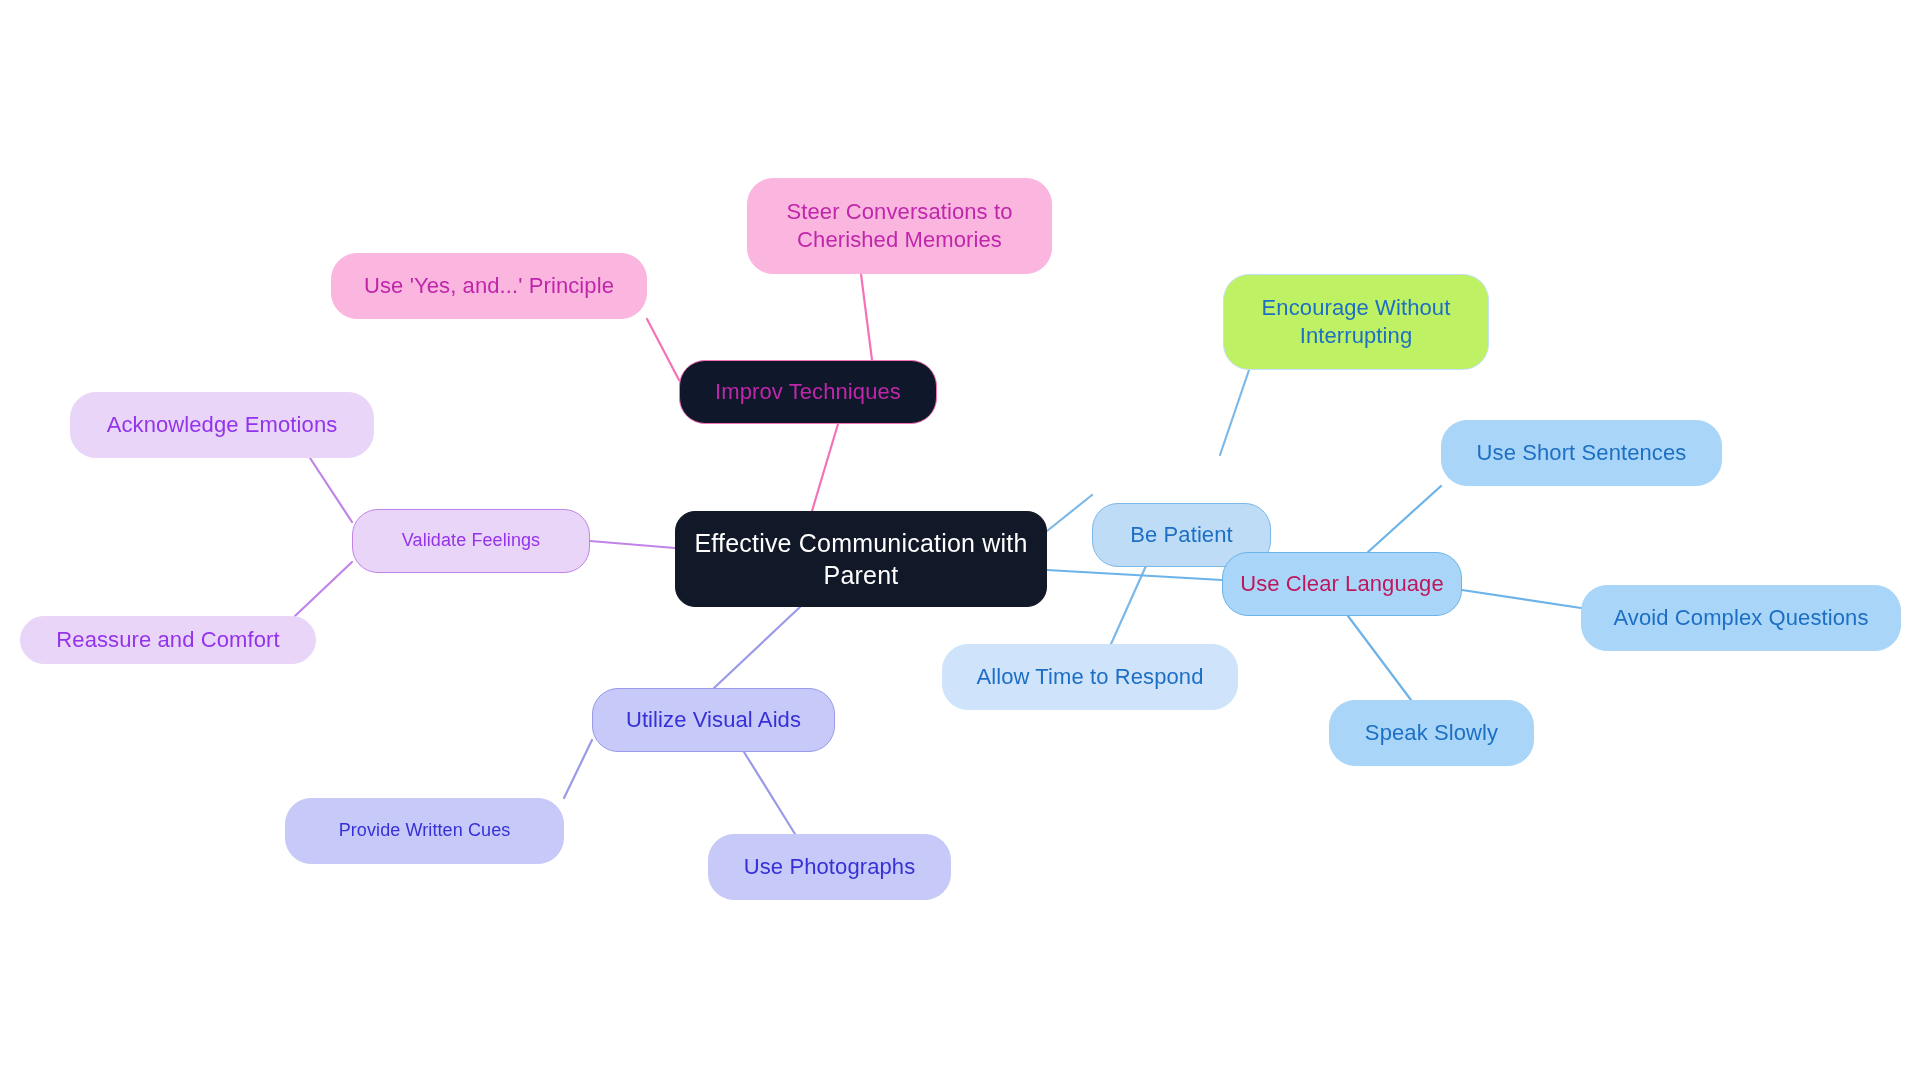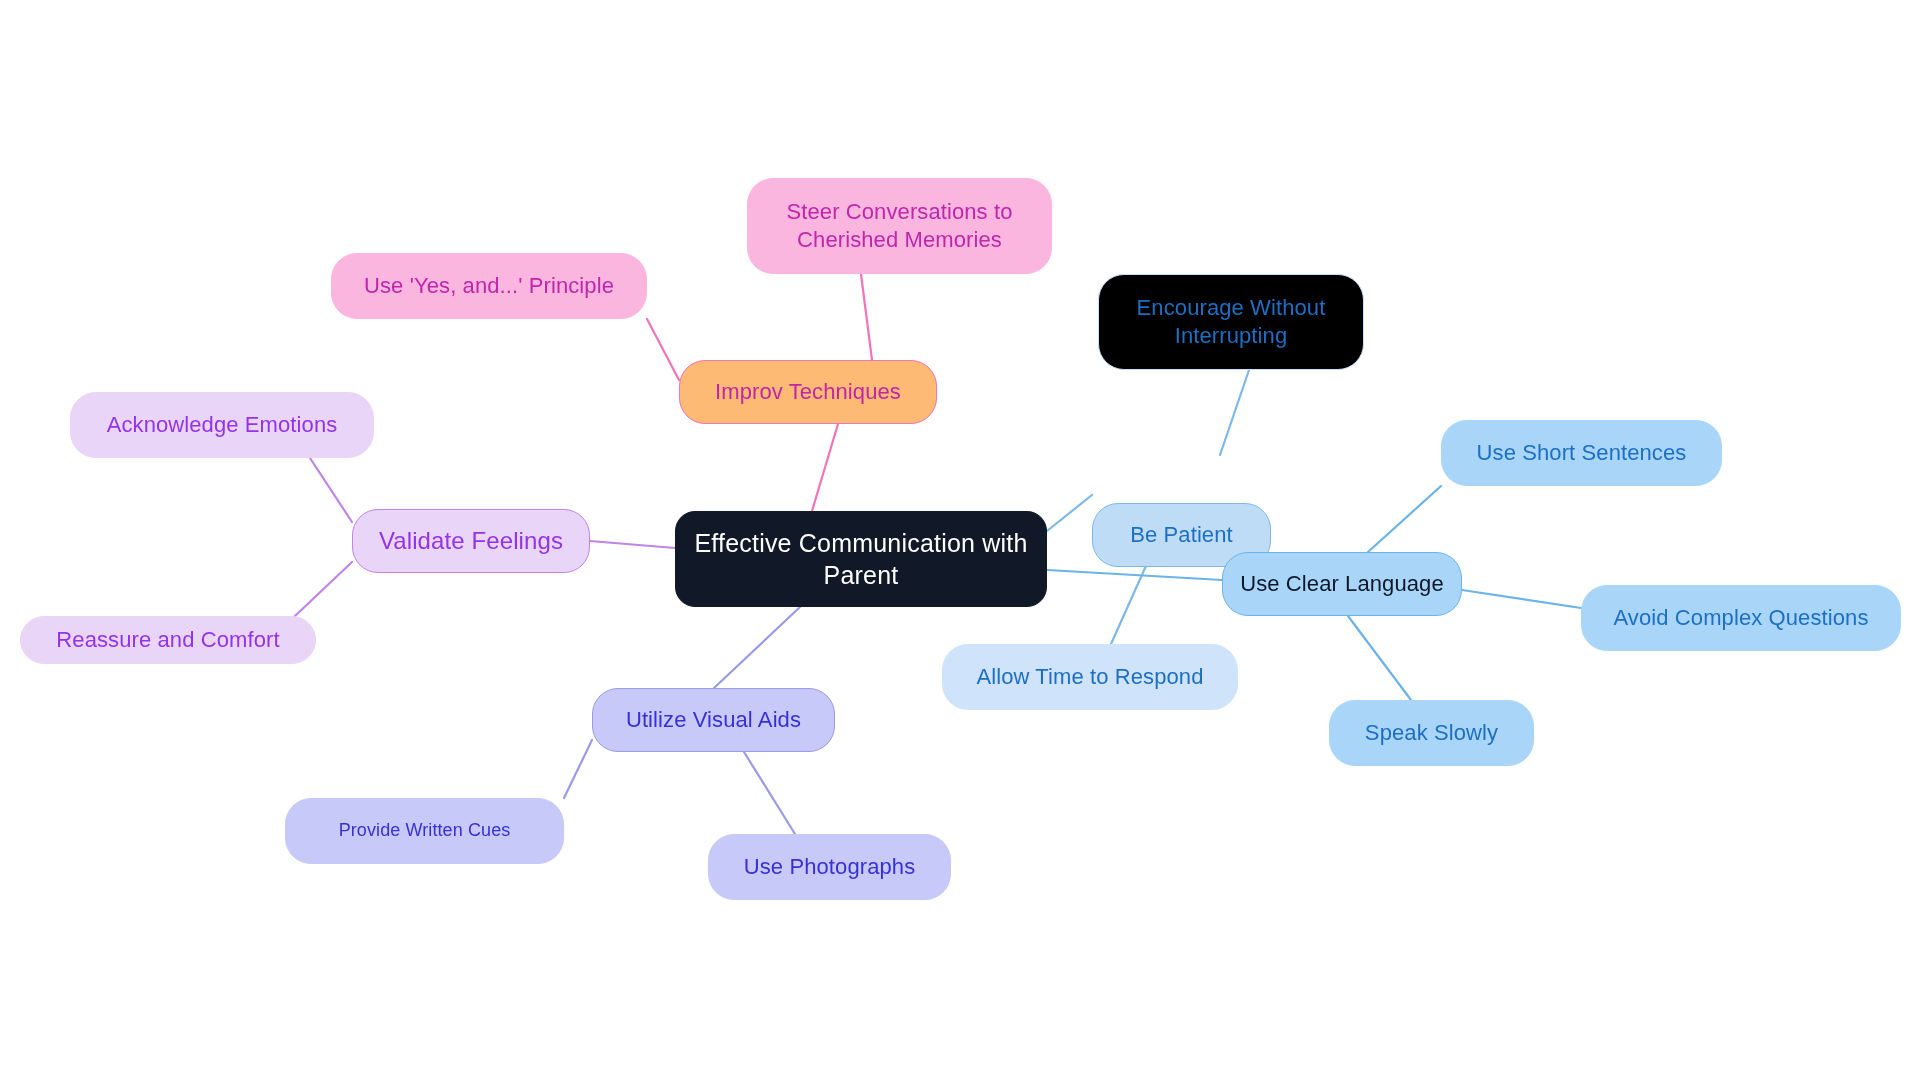--- a/index.html
+++ b/index.html
@@ -66,59 +66,59 @@
       <line x1="592" y1="740" x2="564" y2="798" stroke="#9a9ae8" stroke-width="2.2" stroke-linecap="round"></line>
       <line x1="744" y1="752" x2="795" y2="834" stroke="#9a9ae8" stroke-width="2.2" stroke-linecap="round"></line>
       <line x1="1047" y1="531" x2="1092" y2="495" stroke="#7cb8e8" stroke-width="2.2" stroke-linecap="round"></line>
       <line x1="1220" y1="455" x2="1249" y2="370" stroke="#7cb8e8" stroke-width="2.2" stroke-linecap="round"></line>
       <line x1="1167" y1="519" x2="1111" y2="644" stroke="#7cb8e8" stroke-width="2.2" stroke-linecap="round"></line>
       <line x1="1047" y1="570" x2="1222" y2="580" stroke="#6bb3e8" stroke-width="2.2" stroke-linecap="round"></line>
       <line x1="1368" y1="552" x2="1441" y2="486" stroke="#6bb3e8" stroke-width="2.2" stroke-linecap="round"></line>
       <line x1="1462" y1="590" x2="1581" y2="608" stroke="#6bb3e8" stroke-width="2.2" stroke-linecap="round"></line>
       <line x1="1348" y1="616" x2="1411" y2="700" stroke="#6bb3e8" stroke-width="2.2" stroke-linecap="round"></line>
     </svg>
-<div class="node" style="left: 679px; top: 360px; width: 258px; height: 64px; background: #fdba74; color: rgb(192, 38, 169); border-color: rgb(244, 114, 182); font-size: 22px;">
+<div class="node" style="left: 679px; top: 360px; width: 258px; height: 64px; background: #0f172a; color: rgb(192, 38, 169); border-color: rgb(244, 114, 182); font-size: 22px;">
       <span class="node-label">Improv Techniques</span>
     </div>
     <div class="node" style="left: 747px; top: 178px; width: 305px; height: 96px; background: rgb(251, 182, 224); color: rgb(192, 38, 169); border-color: rgb(251, 182, 224); font-size: 22px;">
       <span class="node-label">Steer Conversations to
 Cherished Memories</span>
     </div>
     <div class="node" style="left: 331px; top: 253px; width: 316px; height: 66px; background: rgb(251, 182, 224); color: rgb(192, 38, 169); border-color: rgb(251, 182, 224); font-size: 22px;">
       <span class="node-label">Use 'Yes, and...' Principle</span>
     </div>
-    <div class="node" style="left: 352px; top: 509px; width: 238px; height: 64px; background: rgb(233, 213, 248); color: rgb(147, 51, 234); border-color: rgb(192, 132, 232); font-size: 24px;">
+    <div class="node" style="left: 352px; top: 509px; width: 238px; height: 64px; background: rgb(233, 213, 248); color: rgb(147, 51, 234); border-color: rgb(192, 132, 232); font-size: 18px;">
       <span class="node-label">Validate Feelings</span>
     </div>
     <div class="node" style="left: 70px; top: 392px; width: 304px; height: 66px; background: rgb(233, 213, 248); color: rgb(147, 51, 234); border-color: rgb(233, 213, 248); font-size: 22px;">
       <span class="node-label">Acknowledge Emotions</span>
     </div>
     <div class="node" style="left: 20px; top: 616px; width: 296px; height: 48px; background: rgb(233, 213, 248); color: rgb(147, 51, 234); border-color: rgb(233, 213, 248); font-size: 22px;">
       <span class="node-label">Reassure and Comfort</span>
     </div>
     <div class="node" style="left: 592px; top: 688px; width: 243px; height: 64px; background: rgb(199, 202, 248); color: rgb(55, 48, 214); border-color: rgb(154, 154, 232); font-size: 22px;">
       <span class="node-label">Utilize Visual Aids</span>
     </div>
     <div class="node" style="left: 285px; top: 798px; width: 279px; height: 66px; background: rgb(199, 202, 248); color: rgb(55, 48, 214); border-color: rgb(199, 202, 248); font-size: 18px;">
       <span class="node-label">Provide Written Cues</span>
     </div>
     <div class="node" style="left: 708px; top: 834px; width: 243px; height: 66px; background: rgb(199, 202, 248); color: rgb(55, 48, 214); border-color: rgb(199, 202, 248); font-size: 22px;">
       <span class="node-label">Use Photographs</span>
     </div>
     <div class="node" style="left: 1092px; top: 455px; width: 179px; height: 64px; background: rgb(191, 220, 247); color: rgb(29, 111, 196); border-color: rgb(124, 184, 232); font-size: 22px; margin-top: 48px;">
       <span class="node-label">Be Patient</span>
     </div>
-    <div class="node" style="left: 1098px; top: 274px; width: 266px; height: 96px; background: #000000; color: rgb(29, 111, 196); border-color: rgb(197, 224, 251); font-size: 22px; justify-content: center;">
+    <div class="node" style="left: 1223px; top: 274px; width: 266px; height: 96px; background: #bef264; color: rgb(29, 111, 196); border-color: rgb(197, 224, 251); font-size: 22px; justify-content: center;">
       <span class="node-label">Encourage Without
 Interrupting</span>
     </div>
     <div class="node" style="left: 942px; top: 644px; width: 296px; height: 66px; background: rgb(207, 228, 251); color: rgb(29, 111, 196); border-color: rgb(207, 228, 251); font-size: 22px;">
       <span class="node-label">Allow Time to Respond</span>
     </div>
-    <div class="node" style="left: 1222px; top: 552px; width: 240px; height: 64px; background: rgb(169, 214, 248); color: #0f172a; border-color: rgb(107, 179, 232); font-size: 22px;">
+    <div class="node" style="left: 1222px; top: 552px; width: 240px; height: 64px; background: rgb(169, 214, 248); color: #be185d; border-color: rgb(107, 179, 232); font-size: 22px;">
       <span class="node-label">Use Clear Language</span>
     </div>
     <div class="node" style="left: 1441px; top: 420px; width: 281px; height: 66px; background: rgb(169, 214, 248); color: rgb(29, 111, 196); border-color: rgb(169, 214, 248); font-size: 22px;">
       <span class="node-label">Use Short Sentences</span>
     </div>
     <div class="node" style="left: 1581px; top: 585px; width: 320px; height: 66px; background: rgb(169, 214, 248); color: rgb(29, 111, 196); border-color: rgb(169, 214, 248); font-size: 22px;">
       <span class="node-label">Avoid Complex Questions</span>
     </div>
     <div class="node" style="left: 1329px; top: 700px; width: 205px; height: 66px; background: rgb(169, 214, 248); color: rgb(29, 111, 196); border-color: rgb(169, 214, 248); font-size: 22px;">
       <span class="node-label">Speak Slowly</span>

